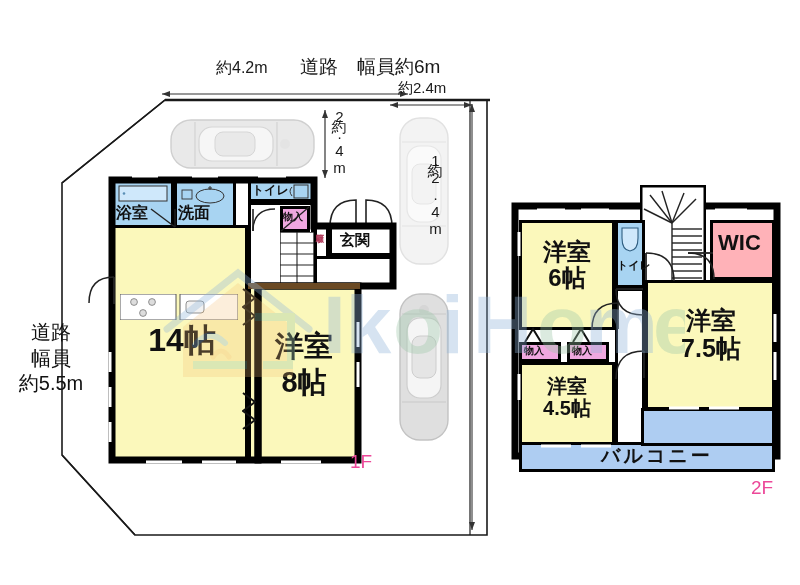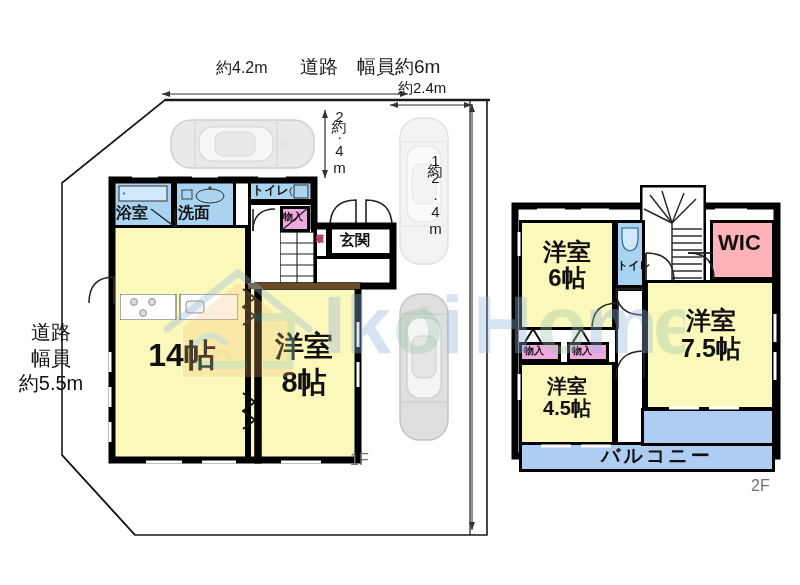--- a/index.html
+++ b/index.html
@@ -18,21 +18,21 @@
   .fill-balc{background:#aecdf2;}
   .fill-pink{background:#ffb2b8;}
   .fill-mag{background:#f0a8e0;}
   .fill-white{background:#fff;}
   
   .dim{font-size:15px;color:#1a1a1a;letter-spacing:0px;}
   
   #watermark{left:155px;top:265px;width:530px;height:120px;
       pointer-events:none;opacity:.62;}
   
-  .floortag{font-size:16px;color:#737373;}
+  .floortag{font-size:19px;color:#ec4899;}
   
   .tiny{font-size:11px;font-weight:700;}
   .vtext{writing-mode:vertical-rl;text-orientation:upright;}
 </style>
 </head>
 <body>
 
 <svg id="site-boundary" class="abs" width="800" height="585" viewBox="0 0 800 585">
 
   <polygon points="165,100 487,100 487,535 135,535 62,455 62,183" fill="#ffffff" stroke="#1a1a1a" stroke-width="1.6"></polygon>
@@ -110,21 +110,21 @@
 <svg class="abs" style="left:465px;top:102px;" width="14" height="430" viewBox="0 0 14 430">
   <line x1="7" y1="2" x2="7" y2="428" stroke="#333" stroke-width="1.1"></line>
   <polygon points="7,2 4,10 10,10" fill="#333"></polygon>
   <polygon points="7,428 4,420 10,420" fill="#333"></polygon>
 </svg>
 
 <div class="abs" style="left:112px;top:180px;width:245px;height:280px;">
 
   <div class="room fill-yellow" style="left:0;top:45px;width:136px;height:235px;"></div>
   <div class="lbl roomname abs" style="left:10px;top:143px;width:120px;font-size:32px;">
-    <div style="margin-top:16px;">14帖</div>
+    <div style="margin-top:1px;">14帖</div>
   </div>
 
   <div class="room fill-yellow" style="left:136px;top:106px;width:110px;height:174px;"></div>
   <div class="lbl roomname abs" style="left:142px;top:152px;width:100px;font-size:29px;">
     <div>洋室</div>
     <div style="margin-top:6px;">8帖</div>
   </div>
 
   <div class="room fill-blue" style="left:0;top:0;width:62px;height:48px;"></div>
   <svg class="abs" style="left:6px;top:5px;" width="50" height="17" viewBox="0 0 50 17">

